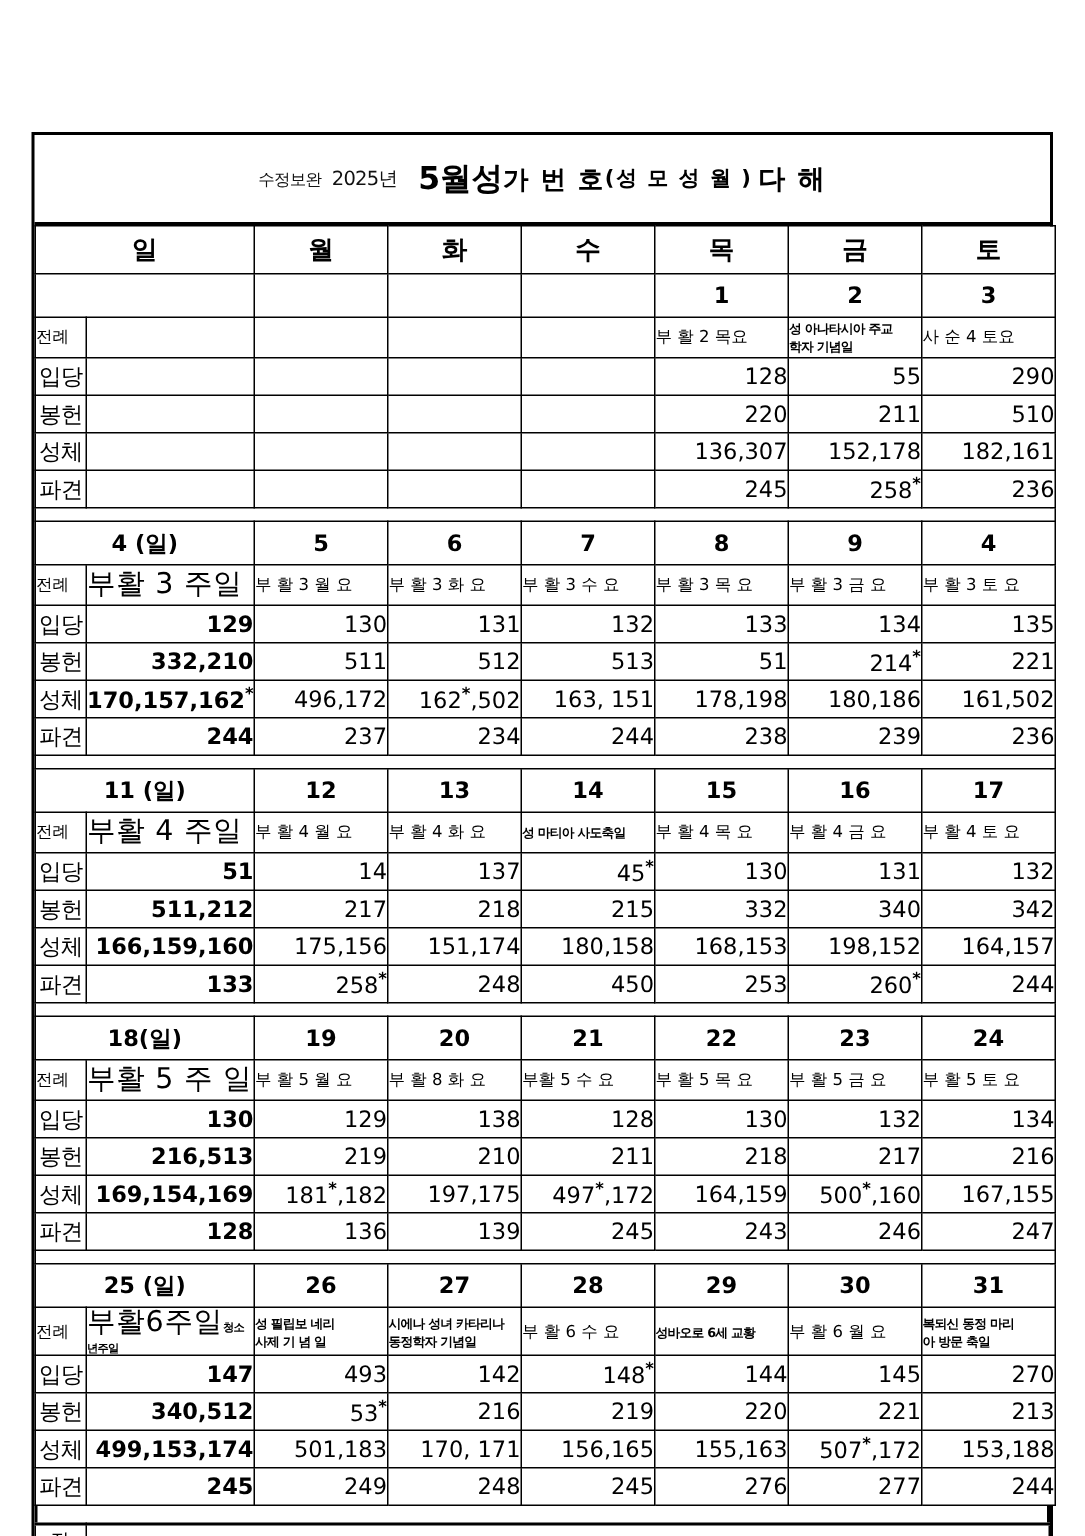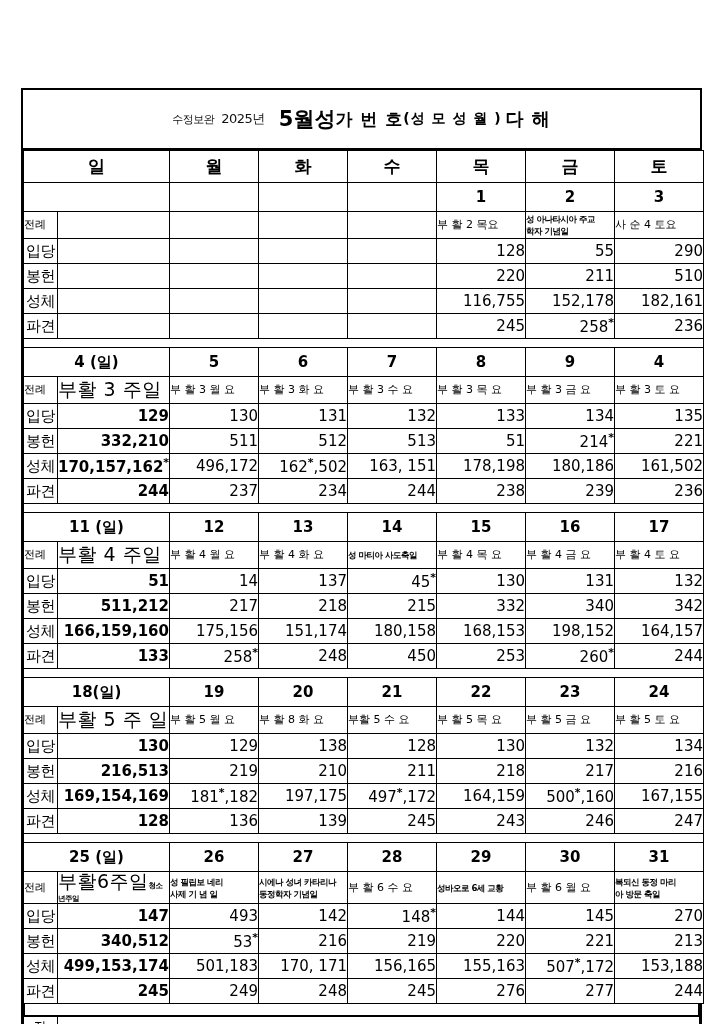--- a/index.html
+++ b/index.html
@@ -202,21 +202,21 @@
               <td>220</td>
               <td>211</td>
               <td>510</td>
             </tr>
             <tr class="num">
               <td class="lab">성체</td>
               <td class="sun-num"></td>
               <td></td>
               <td></td>
               <td></td>
-              <td>116,755</td>
+              <td>136,307</td>
               <td>152,178</td>
               <td>182,161</td>
             </tr>
             <tr class="num">
               <td class="lab">파견</td>
               <td class="sun-num"></td>
               <td></td>
               <td></td>
               <td></td>
               <td>245</td>

